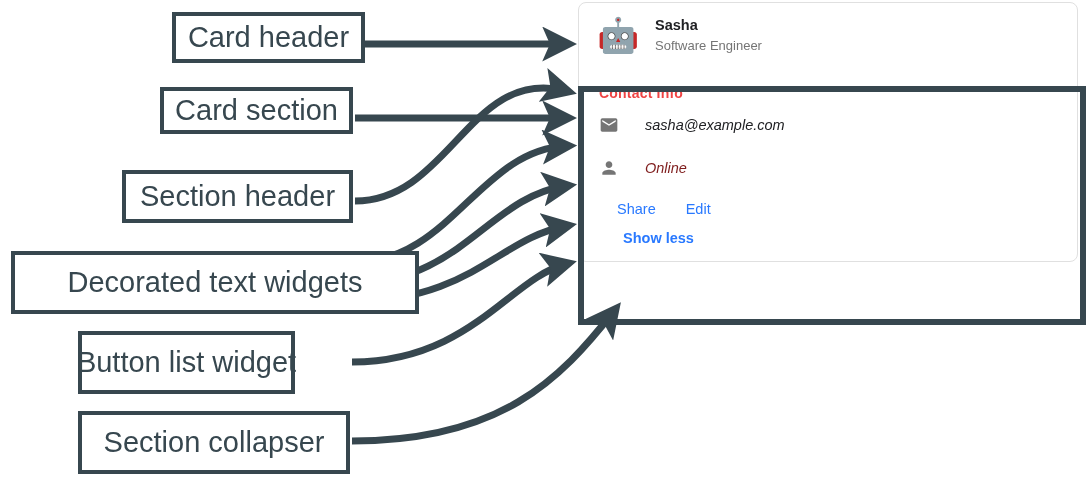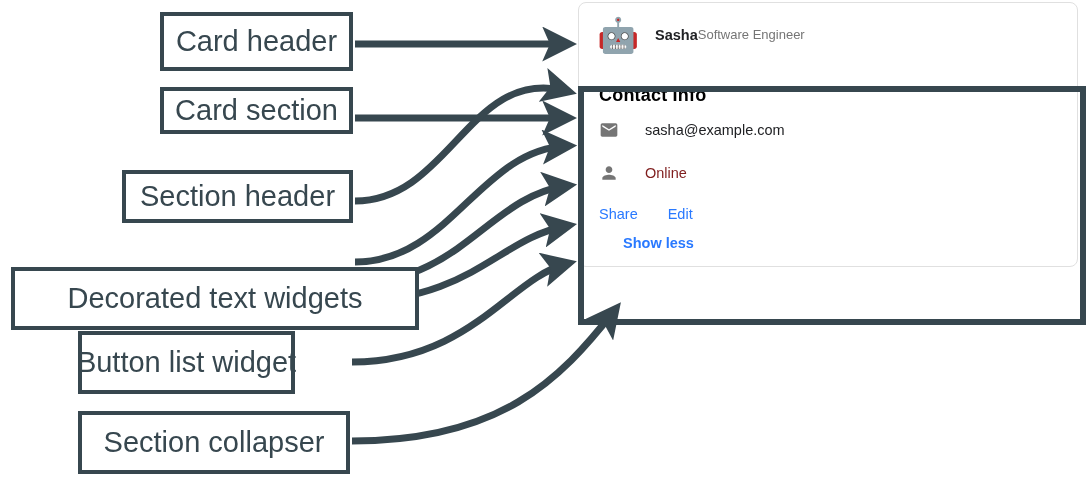--- a/index.html
+++ b/index.html
@@ -41,50 +41,51 @@
   .card-header{
     display:flex;align-items:center;
     padding:12px 16px 14px 20px;
     gap:16px;
   }
   .avatar{
     font-size:34px;line-height:1;
     width:40px;height:40px;
     display:flex;align-items:center;justify-content:center;
   }
-  .hdr-text{display:flex;flex-direction:row;}
+  .hdr-text{display:flex;flex-direction:column;gap:5px;}
   .hdr-title{font-size:14.5px;font-weight:bold;color:#202124;}
   .hdr-sub{font-size:13px;color:#757575;}
 
   .card-section{
     padding:16px 20px 14px 20px;
   }
   .section-header{
-    font-size:18px;font-weight:bold;color:#000000;
+    font-size:14px;font-weight:bold;color:#ef4444;
     letter-spacing:.2px;
     margin:0 0 14px 0;
   }
   .dtw{
     display:flex;align-items:center;
     gap:26px;
     margin-bottom:23px;
     height:20px;
+    font-style:italic;
   }
   .dtw .ic{
     width:20px;height:20px;flex:0 0 20px;
     display:flex;align-items:center;justify-content:center;
     color:#757575;
   }
   .dtw .ic svg{display:block;}
   .dtw .txt{font-size:14.5px;color:#202124;}
   .dtw .txt.green{color:#7f1d1d;}
 
   .btn-list{
     display:flex;align-items:center;gap:30px;
-    margin:0 0 12px 0;
+    margin:0 0 12px 18px;
   }
   .btn-list .lbtn{
     font-size:14.5px;color:#2979ff;background:none;border:none;padding:0;
     font-family:inherit;cursor:pointer;
   }
   .collapser{
     font-size:14.5px;color:#2979ff;font-weight:bold;
     background:none;border:none;padding:0;margin-left:24px;
     font-family:inherit;cursor:pointer;
   }
@@ -116,33 +117,33 @@
       <path d="M355,118 L566,118"></path>
       <path d="M355,201 C450,201 470,66 566,91"></path>
       <path d="M355,262 C450,262 480,150 566,146"></path>
       <path d="M355,283 C460,283 490,196 566,186"></path>
       <path d="M355,301 C470,301 500,238 566,226"></path>
       <path d="M352,362 C470,362 510,278 566,264"></path>
       <path d="M352,441 C500,441 560,380 614,311"></path>
     </g>
   </svg>
 
-  <div class="anno-box" style="left:160px;top:12px;width:193px;height:59px;">
+  <div class="anno-box" style="left:172px;top:12px;width:193px;height:51px;">
     <span>Card header</span>
   </div>
 
   <div class="anno-box" style="left:160px;top:87px;width:193px;height:47px;">
     <span>Card section</span>
   </div>
 
   <div class="anno-box" style="left:122px;top:170px;width:231px;height:53px;">
     <span>Section header</span>
   </div>
 
-  <div class="anno-box" style="left:11px;top:267px;width:408px;height:63px;">
+  <div class="anno-box" style="left:11px;top:251px;width:408px;height:63px;">
     <span>Decorated text widgets</span>
   </div>
 
   <div class="anno-box" style="left:78px;top:331px;width:217px;height:63px;">
     <span>Button list widget</span>
   </div>
 
   <div class="anno-box" style="left:78px;top:411px;width:272px;height:63px;text-align:center;">
     <span>Section collapser</span>
   </div>

